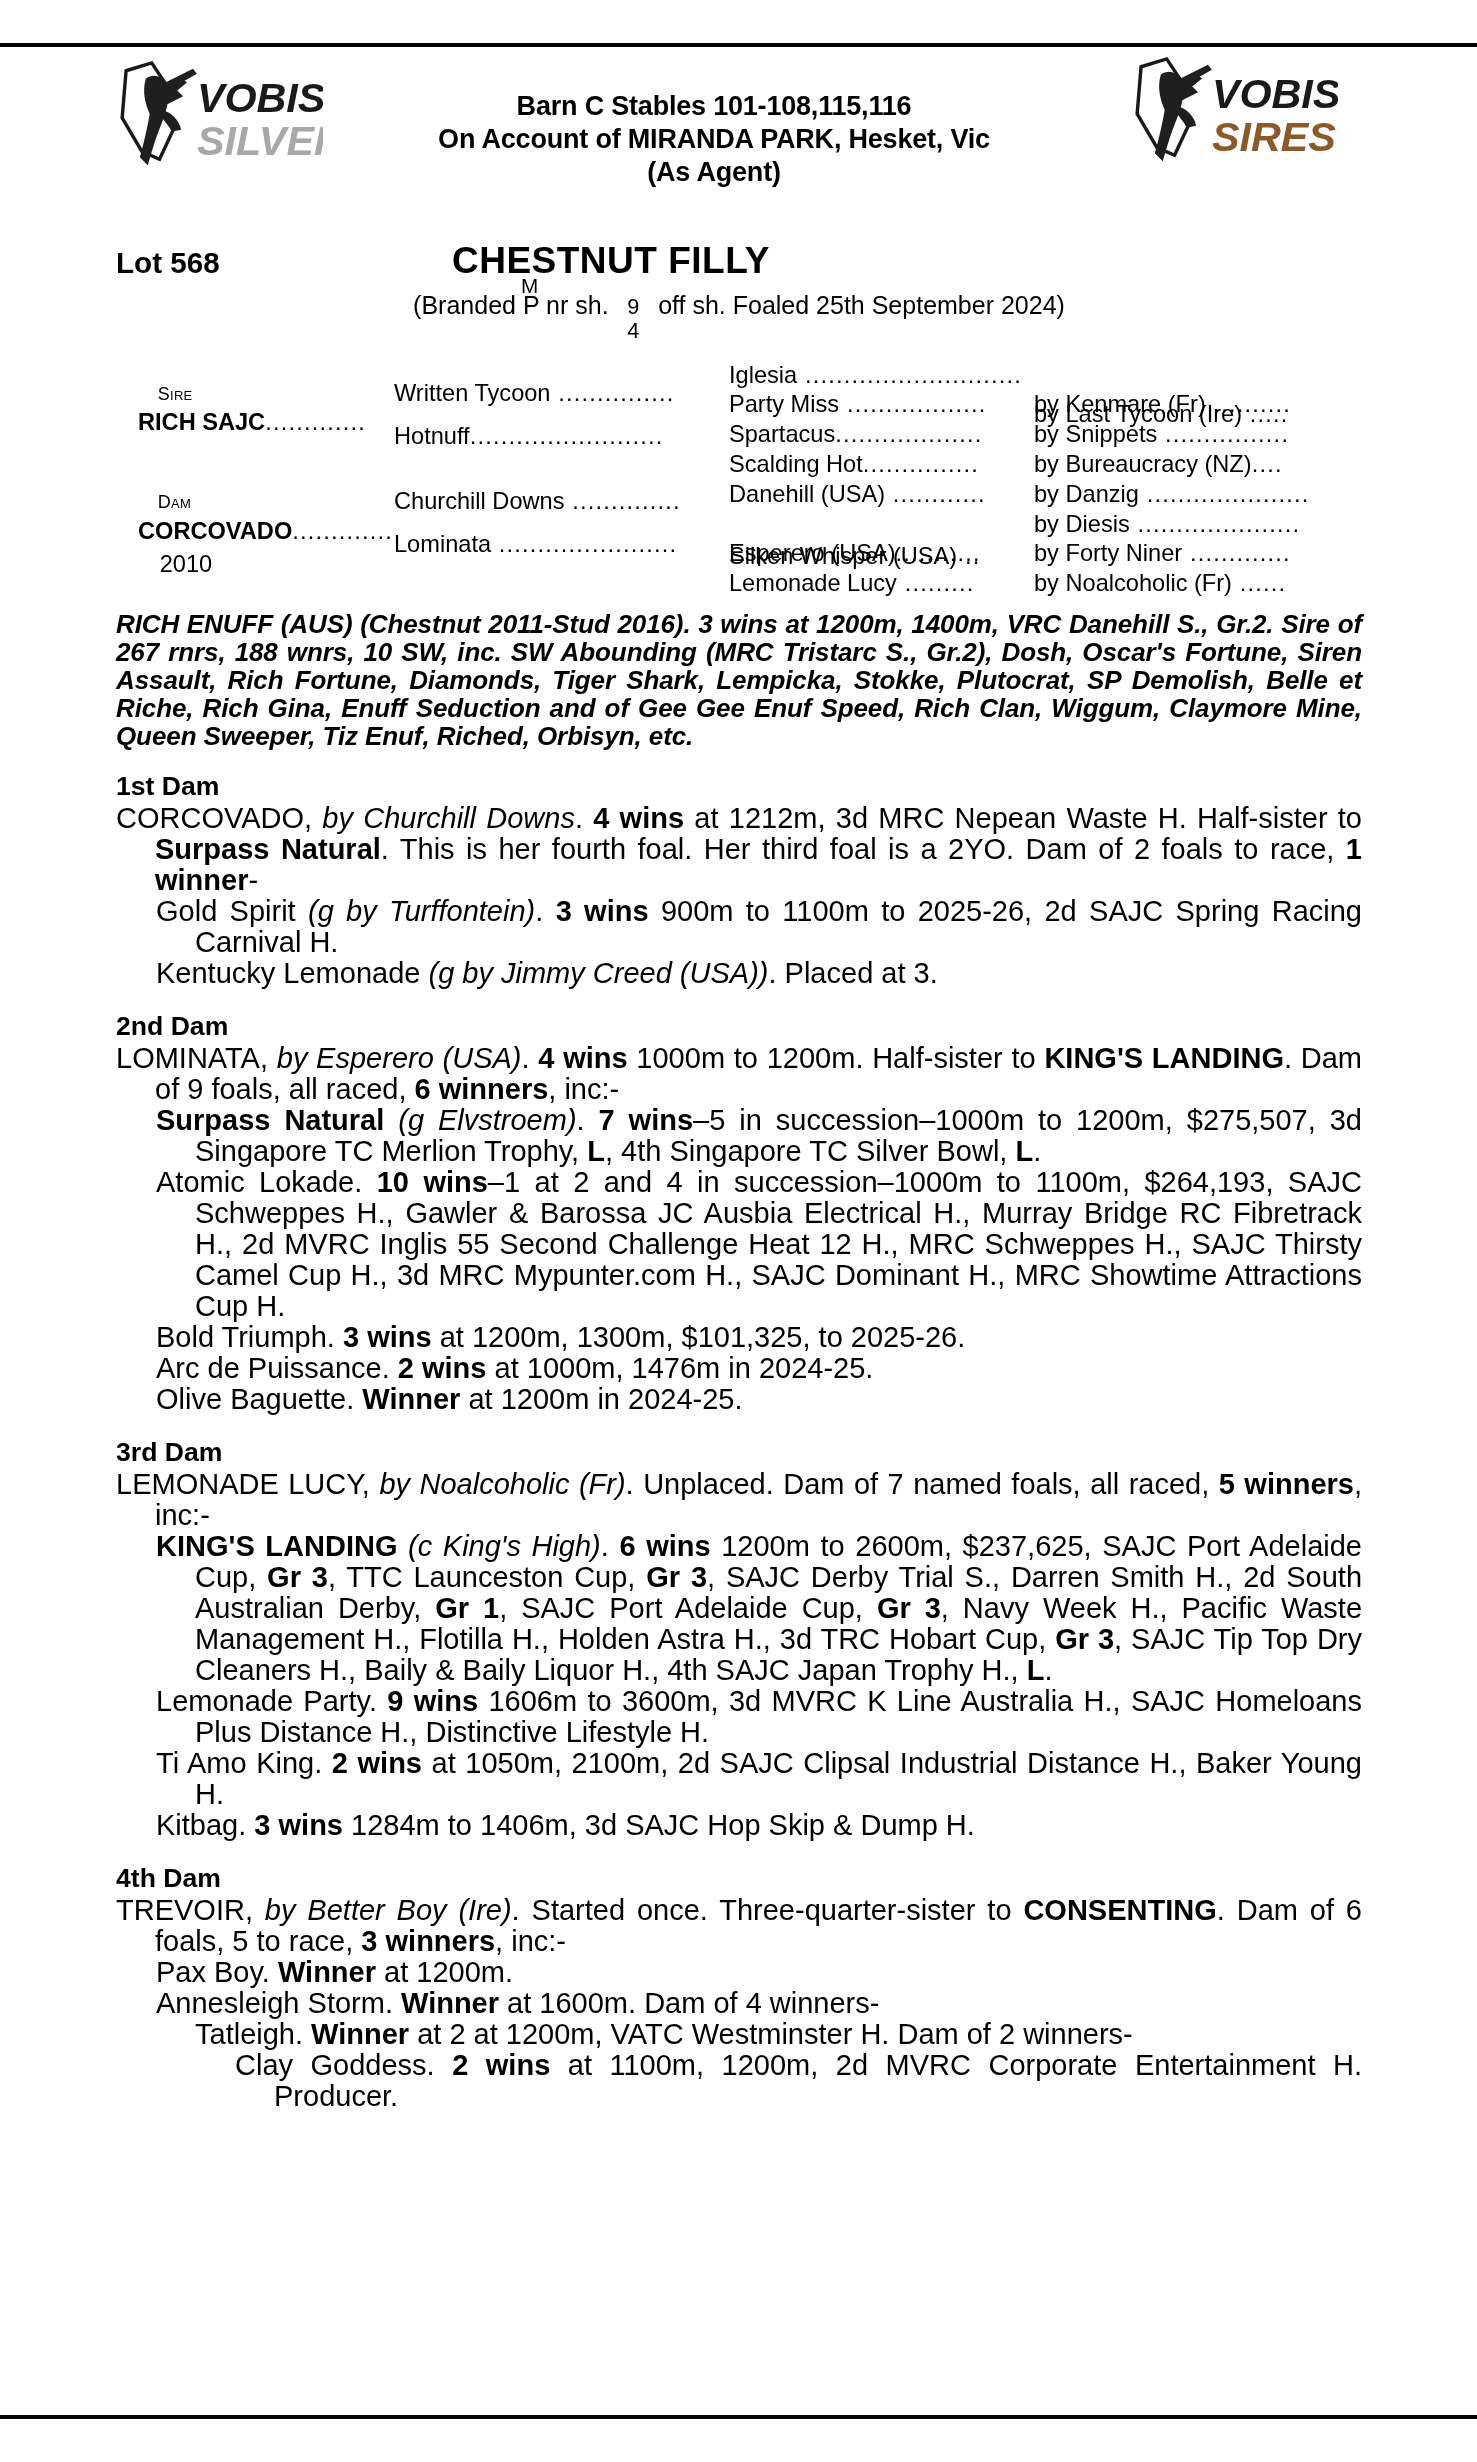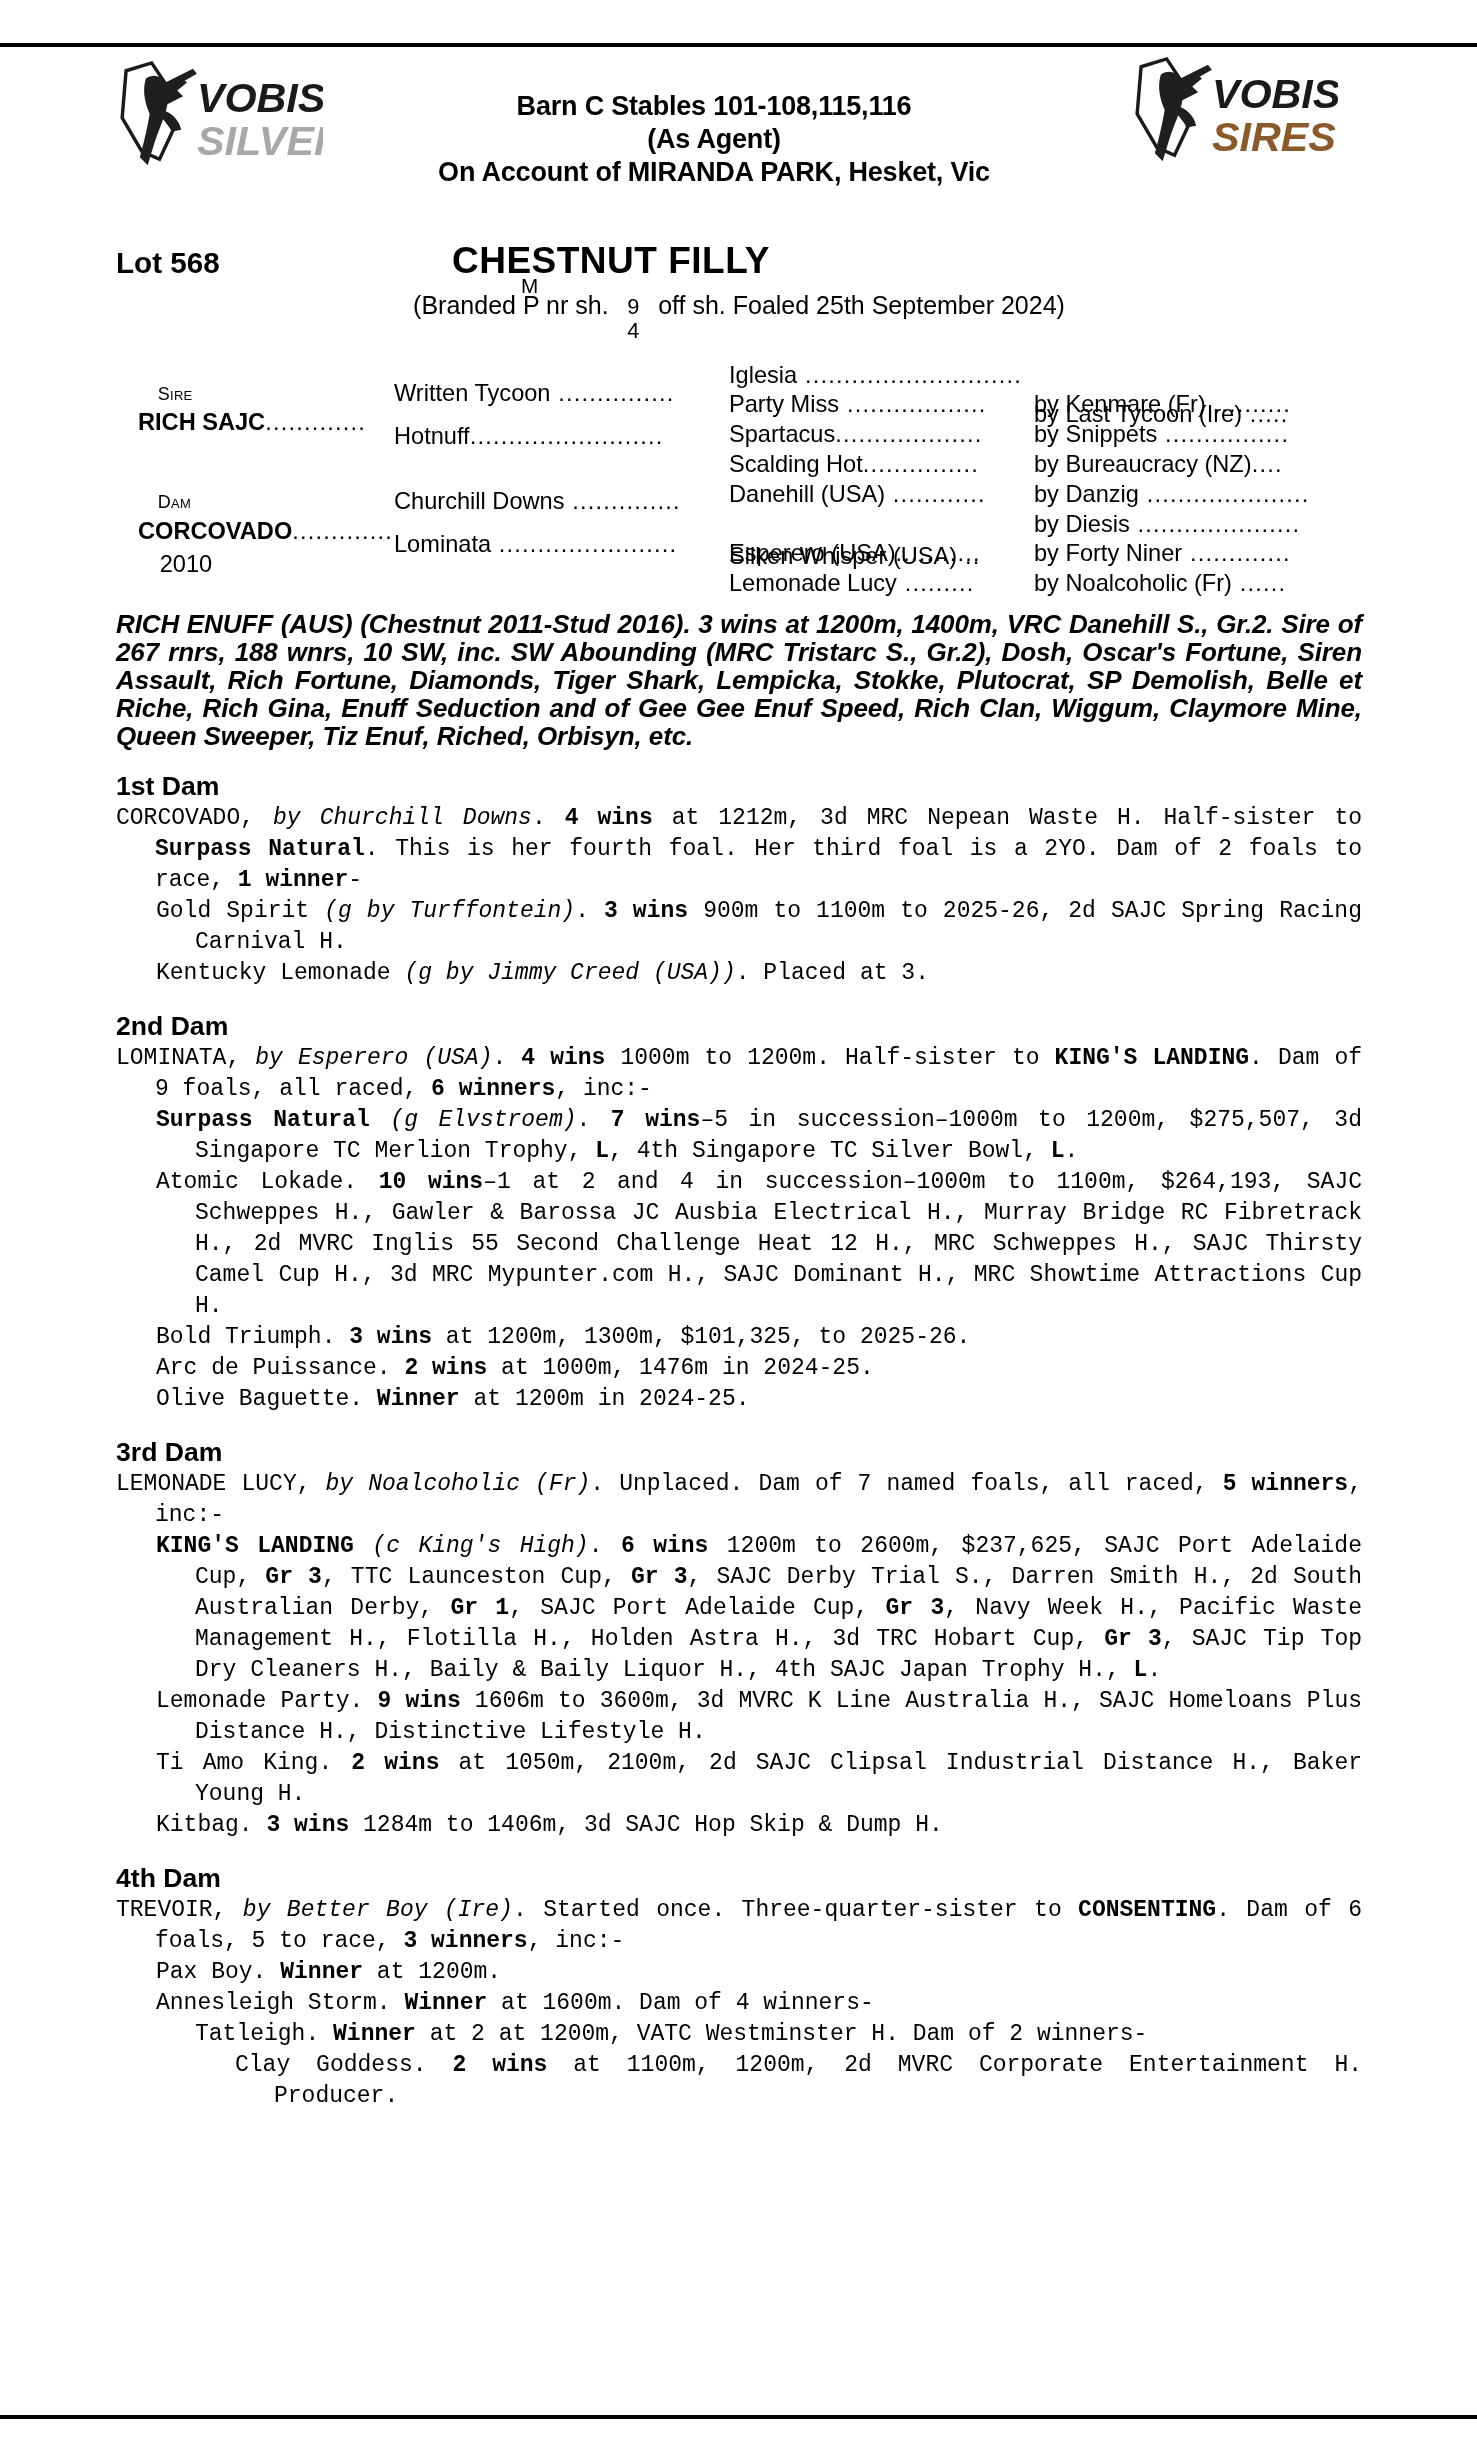--- a/index.html
+++ b/index.html
@@ -168,26 +168,26 @@
   .dam-section { margin: 0 116px 0 116px; }
   .dam-heading {
     font-weight: bold;
     font-size: 26.6px;
     margin-top: 21.7px;
     margin-bottom: 1px;
     font-stretch: condensed;
     font-family: "Liberation Sans Narrow", "Liberation Sans", sans-serif;
   }
   .entry {
-    font-size: 23px;
+    font-size: 29px;
     line-height: 31px;
     text-align: justify;
     text-align-last: left;
     font-stretch: condensed;
-    font-family: Liberation Mono, monospace;
+    font-family: Liberation Sans, sans-serif;
   }
   .ind0 { margin-left: 0;    text-indent: 0; padding-left: 39px; text-indent: -39px; }
   .ind1 { padding-left: 79px;  text-indent: -39px; }
   .ind2 { padding-left: 118px; text-indent: -39px; }
   .ind3 { padding-left: 158px; text-indent: -39px; }
   .entry b { font-weight: bold; }
   .entry i { font-style: italic; }
 </style>
 </head>
 <body>
@@ -224,22 +224,22 @@
             <circle cx="42" cy="28" r="7" fill="#1f1f1f"></circle>
             <path d="M46 54 C56 56 64 64 66 74 L56 76 C54 68 50 62 44 60 Z" fill="#1f1f1f"></path>
           </g>
           <text x="82" y="56" font-family="'Liberation Sans Narrow','Liberation Sans',sans-serif" font-size="42" font-weight="bold" font-style="italic" fill="#1a1a1a">VOBIS</text>
           <text x="82" y="100" font-family="'Liberation Sans Narrow','Liberation Sans',sans-serif" font-size="42" font-weight="bold" font-style="italic" fill="#8a5a2b">SIRES</text>
         </svg>
       </div>
 
       <div class="header-lines">
         <div>Barn C Stables 101-108,115,116</div>
+        <div>On Account of MIRANDA PARK, Hesket, Vic</div>
         <div>(As Agent)</div>
-        <div>On Account of MIRANDA PARK, Hesket, Vic</div>
       </div>
     </div>
 
     <div class="titleblock">
       <div class="lot">Lot 568</div>
       <div class="animal-title">CHESTNUT FILLY</div>
       <div class="branding"><span>(Branded</span>&nbsp;<span style="position:relative;display:inline-block;"><span style="position:absolute;left:-2px;top:-16.7px;font-size:20.7px;">M</span><span>P nr sh.</span></span>&nbsp;&nbsp;<span class="brand-frac"><span class="top">9</span><span class="bot">4</span></span>&nbsp;&nbsp;<span>off sh. Foaled 25th September 2024)</span></div>
     </div>
 
     <div class="pedigree">

